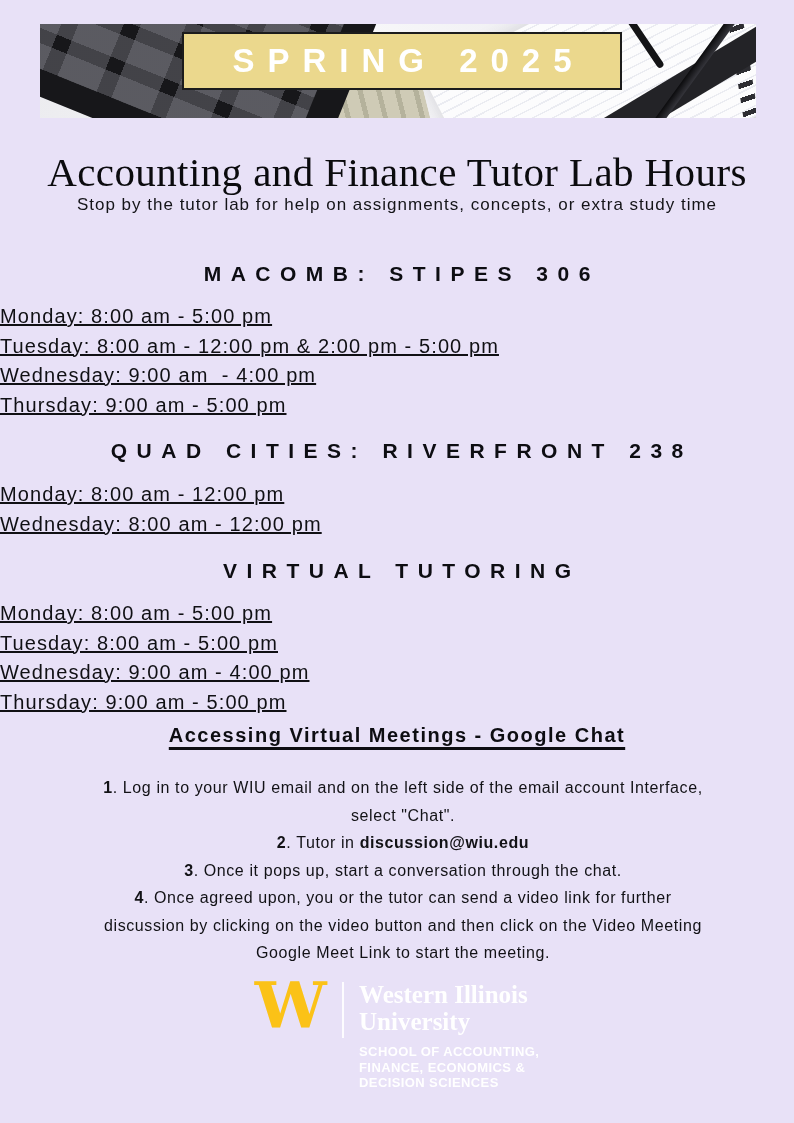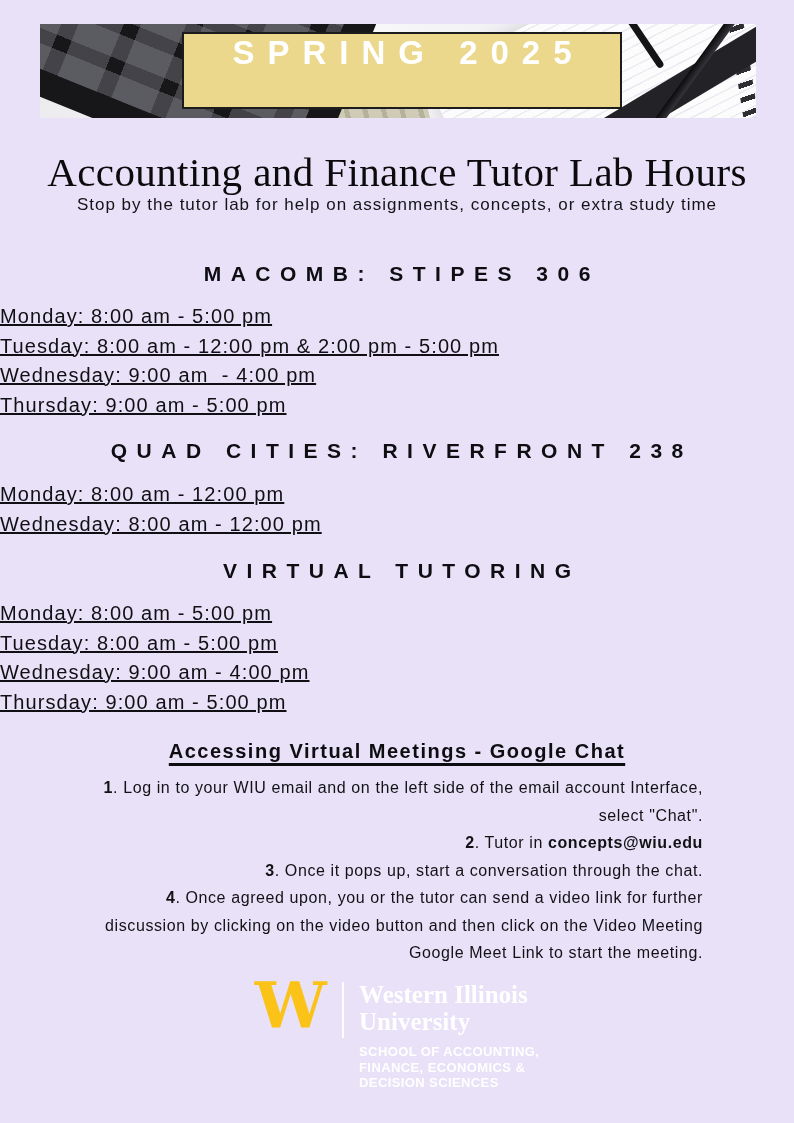--- a/index.html
+++ b/index.html
@@ -59,23 +59,23 @@
   .pen-main::after {
     content: ""; position: absolute; left: -1px; bottom: 38px; width: 11px; height: 7px;
     background: linear-gradient(90deg, #8d8d95, #d7d7de); border-radius: 2px;
   }
   .pen-top {
     position: absolute; left: 596px; top: -30px; width: 7px; height: 80px;
     background: #141416; border-radius: 4px; transform: rotate(-34deg);
   }
 
   .spring-box {
-    position: absolute; left: 182px; top: 32px; width: 440px; height: 77px;
+    position: absolute; left: 182px; top: 32px; width: 440px; height: 58px;
     background: #EBD88D; border: 2px solid #1c1c1c;
-    display: flex; align-items: flex-start; justify-content: center;
+    display: flex; align-items: center; justify-content: center;
   }
   .spring-box span {
     font-size: 33px; font-weight: 700; color: #ffffff;
     letter-spacing: 13px; margin-right: -13px; white-space: nowrap;
   }
 
   
   .title {
     top: 148px; font-family: "Liberation Serif", serif;
     font-size: 41px; font-weight: 400; color: #0b0b0e; letter-spacing: 0.4px;
@@ -89,26 +89,26 @@
     color: #0d0d12; white-space: nowrap;
   }
   .hours { position: absolute; left: 0; right: 0; text-align: left; text-decoration: underline; }
   .hour {
     font-size: 20px; line-height: 29.5px; letter-spacing: 1.1px;
     color: #101014; white-space: pre-wrap;
   }
 
   
   .instr-heading {
-    top: 740px; font-size: 20px; font-weight: 700; letter-spacing: 1.5px;
+    top: 724px; font-size: 20px; font-weight: 700; letter-spacing: 1.5px;
     text-decoration: underline; text-decoration-thickness: 2.5px; text-underline-offset: 5px;
     color: #0d0d12;
   }
   .steps {
-    position: absolute; left: 103px; top: 774px; width: 600px; text-align: right;
+    position: absolute; left: 103px; top: 774px; width: 600px; text-align: center;
   }
   .step { font-size: 16px; line-height: 27.5px; letter-spacing: 0.6px; color: #121216; }
   .step b { font-weight: 700; }
 
   
   .footer {
     position: absolute; left: 0; right: 0; top: 980px;
     display: flex; justify-content: center; align-items: flex-start; gap: 15px;
   }
   .wiu-w {
@@ -171,21 +171,21 @@
   <div class="hours" style="top:599px">
     <div class="hour">Monday: 8:00 am - 5:00 pm</div>
     <div class="hour">Tuesday: 8:00 am - 5:00 pm</div>
     <div class="hour">Wednesday: 9:00 am - 4:00 pm</div>
     <div class="hour">Thursday: 9:00 am - 5:00 pm</div>
   </div>
 
   <h3 class="abs instr-heading">Accessing Virtual Meetings - Google Chat</h3>
   <div class="steps">
     <p class="step"><b>1</b><span>. Log in to your WIU email and on the left side of the email account Interface, select "Chat".</span><b></b><span></span></p>
-    <p class="step"><b>2</b><span>. Tutor in </span><b>concepts@wiu.edu</b><span></span></p>
+    <p class="step"><b>2</b><span>. Tutor in </span><b>discussion@wiu.edu</b><span></span></p>
     <p class="step"><b>3</b><span>. Once it pops up, start a conversation through the chat.</span><b></b><span></span></p>
     <p class="step"><b>4</b><span>. Once agreed upon, you or the tutor can send a video link for further discussion by clicking on the video button and then click on the Video Meeting Google Meet Link to start the meeting.</span><b></b><span></span></p>
   </div>
 
   <div class="footer">
     <div class="wiu-w">W</div>
     <div class="logo-divider"></div>
     <div class="logo-text">
       <div class="univ-name">Western Illinois</div>
       <div class="univ-name">University</div>

